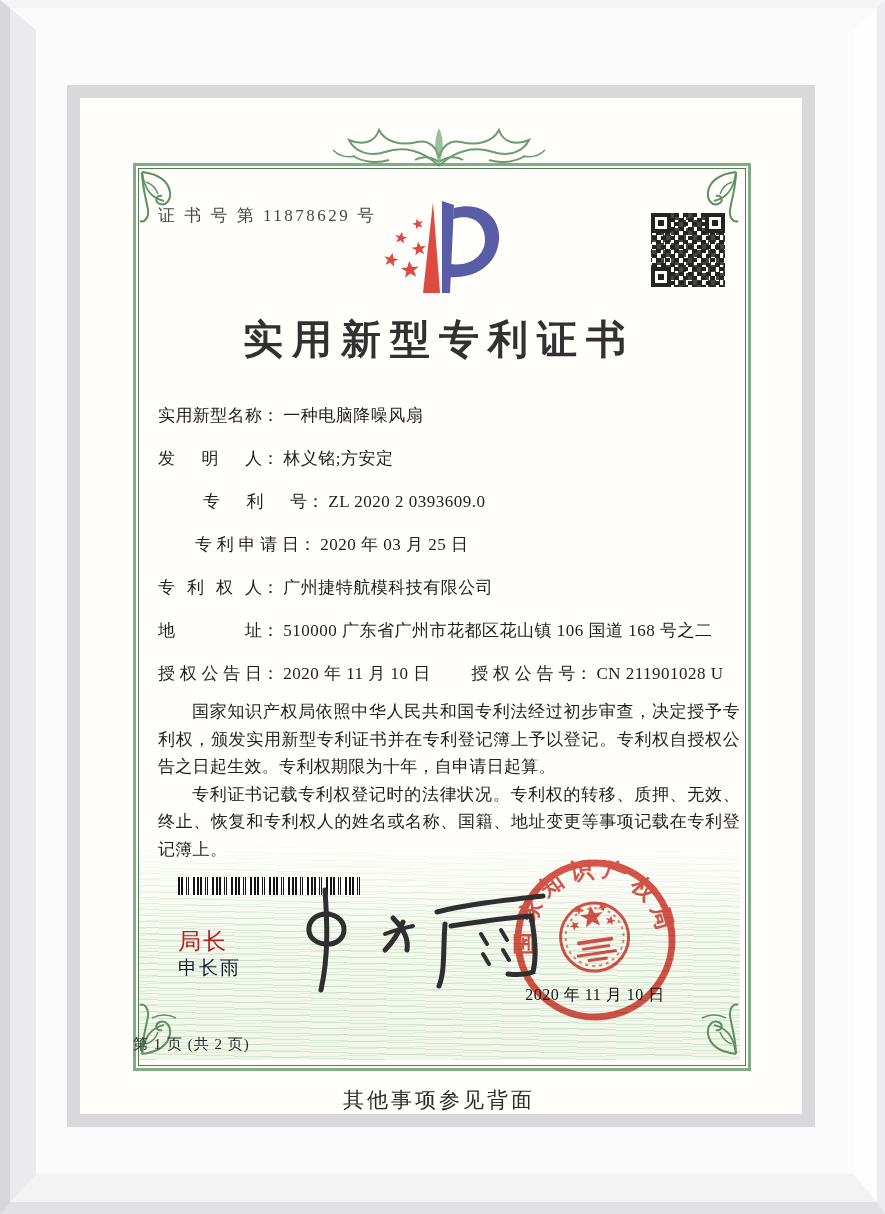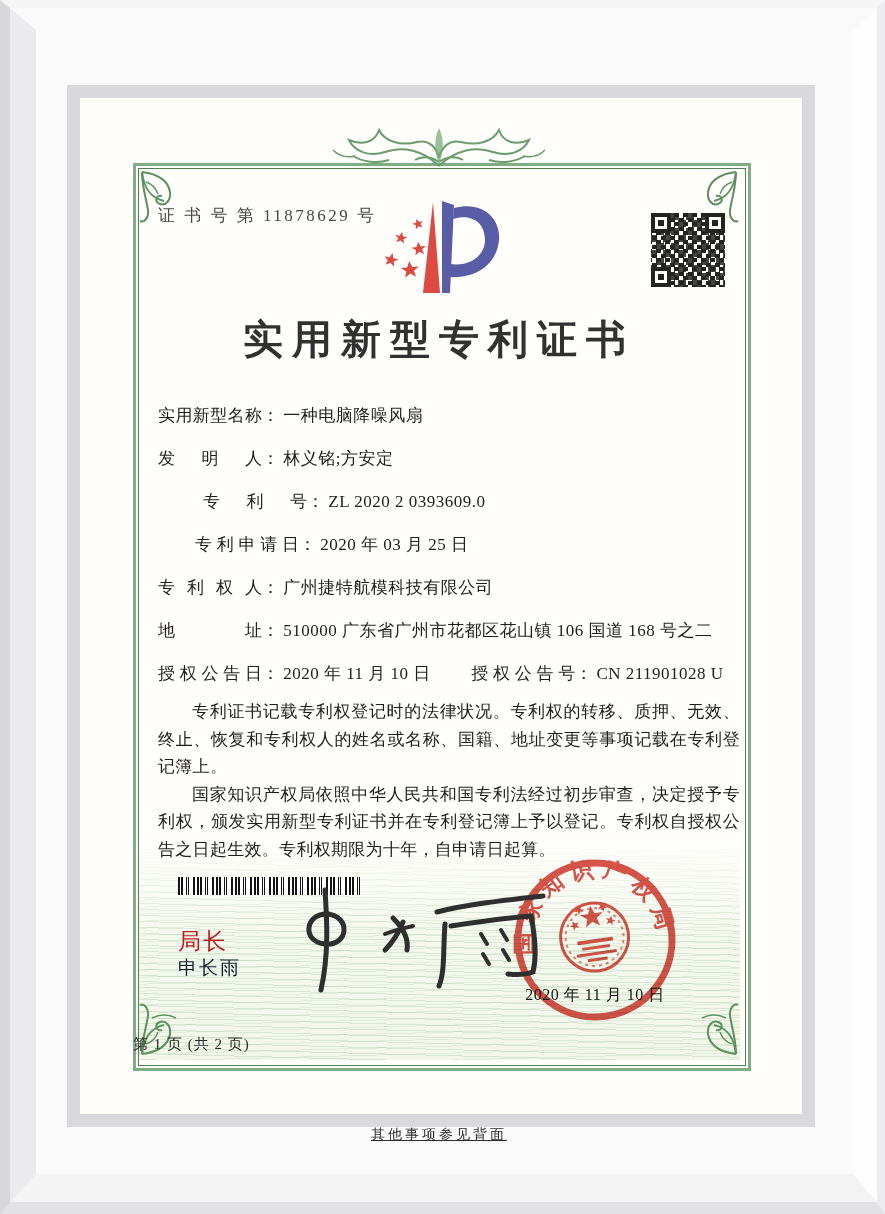--- a/index.html
+++ b/index.html
@@ -50,22 +50,22 @@
   .director-name{position:absolute;left:98px;top:857px;z-index:2;font-size:19px;
     letter-spacing:2px;color:#0f172a;}
   .signature{position:absolute;left:205px;top:786px;z-index:3;}
   
   .seal{position:absolute;left:430px;top:757px;width:170px;height:170px;z-index:2;
     mix-blend-mode:multiply;opacity:.93;}
   .seal-date{position:absolute;left:430px;top:887px;width:170px;z-index:4;
     text-align:center;font-size:16px;color:#141414;letter-spacing:.5px;}
   .page-info{position:absolute;left:53px;top:937px;width:612px;z-index:2;text-align:left;
     font-size:15px;letter-spacing:1px;color:#2a2a2a;}
-  .back-note{position:absolute;left:53px;top:1028px;width:612px;z-index:2;text-align:center;
-    font-size:14px;letter-spacing:3px;color:#2a2a2a;text-decoration:underline;}
+  .back-note{position:absolute;left:53px;top:988px;width:612px;z-index:2;text-align:center;
+    font-size:21px;letter-spacing:3px;color:#2a2a2a;}
   
   .logo{position:absolute;left:300px;top:98px;z-index:2;}
   .qr{position:absolute;left:571px;top:115px;width:74px;height:74px;z-index:2;
     background-color:#fff;
     background-image:
       repeating-conic-gradient(#23231f 0% 25%,rgba(255,255,255,0) 0% 50%),
       repeating-conic-gradient(rgba(35,35,31,.85) 0% 25%,rgba(255,255,255,0) 0% 50%);
     background-size:9px 9px,15px 15px;background-position:1px 0,5px 7px;}
   .qrf{position:absolute;width:20px;height:20px;box-sizing:border-box;
     border:4px solid #23231f;background:#fff;}
@@ -188,22 +188,22 @@
       <div class="field-row" style="top:564px;">
         <span class="flabel">授权公告日</span><span>：</span>
         <span class="fvalue">2020 年 11 月 10 日</span>
         <span class="grant-no-group">
           <span class="flabel">授权公告号</span><span>：</span>
           <span class="fvalue">CN 211901028 U</span>
         </span>
       </div>
 
       <div class="paragraphs">
+        <p>国家知识产权局依照中华人民共和国专利法经过初步审查，决定授予专利权，颁发实用新型专利证书并在专利登记簿上予以登记。专利权自授权公告之日起生效。专利权期限为十年，自申请日起算。</p>
         <p>专利证书记载专利权登记时的法律状况。专利权的转移、质押、无效、终止、恢复和专利权人的姓名或名称、国籍、地址变更等事项记载在专利登记簿上。</p>
-        <p>国家知识产权局依照中华人民共和国专利法经过初步审查，决定授予专利权，颁发实用新型专利证书并在专利登记簿上予以登记。专利权自授权公告之日起生效。专利权期限为十年，自申请日起算。</p>
       </div>
 
       <div class="barcode"></div>
 
       <div class="director-label">局长</div>
       <div class="director-name">申长雨</div>
 
       <svg class="signature" width="270" height="112" viewBox="0 0 270 112">
         <g fill="none" stroke="#2f2f2f" stroke-width="5" stroke-linecap="round">
           <path d="M44,30 C20,28 16,58 40,60 C64,62 66,32 42,30"></path>

